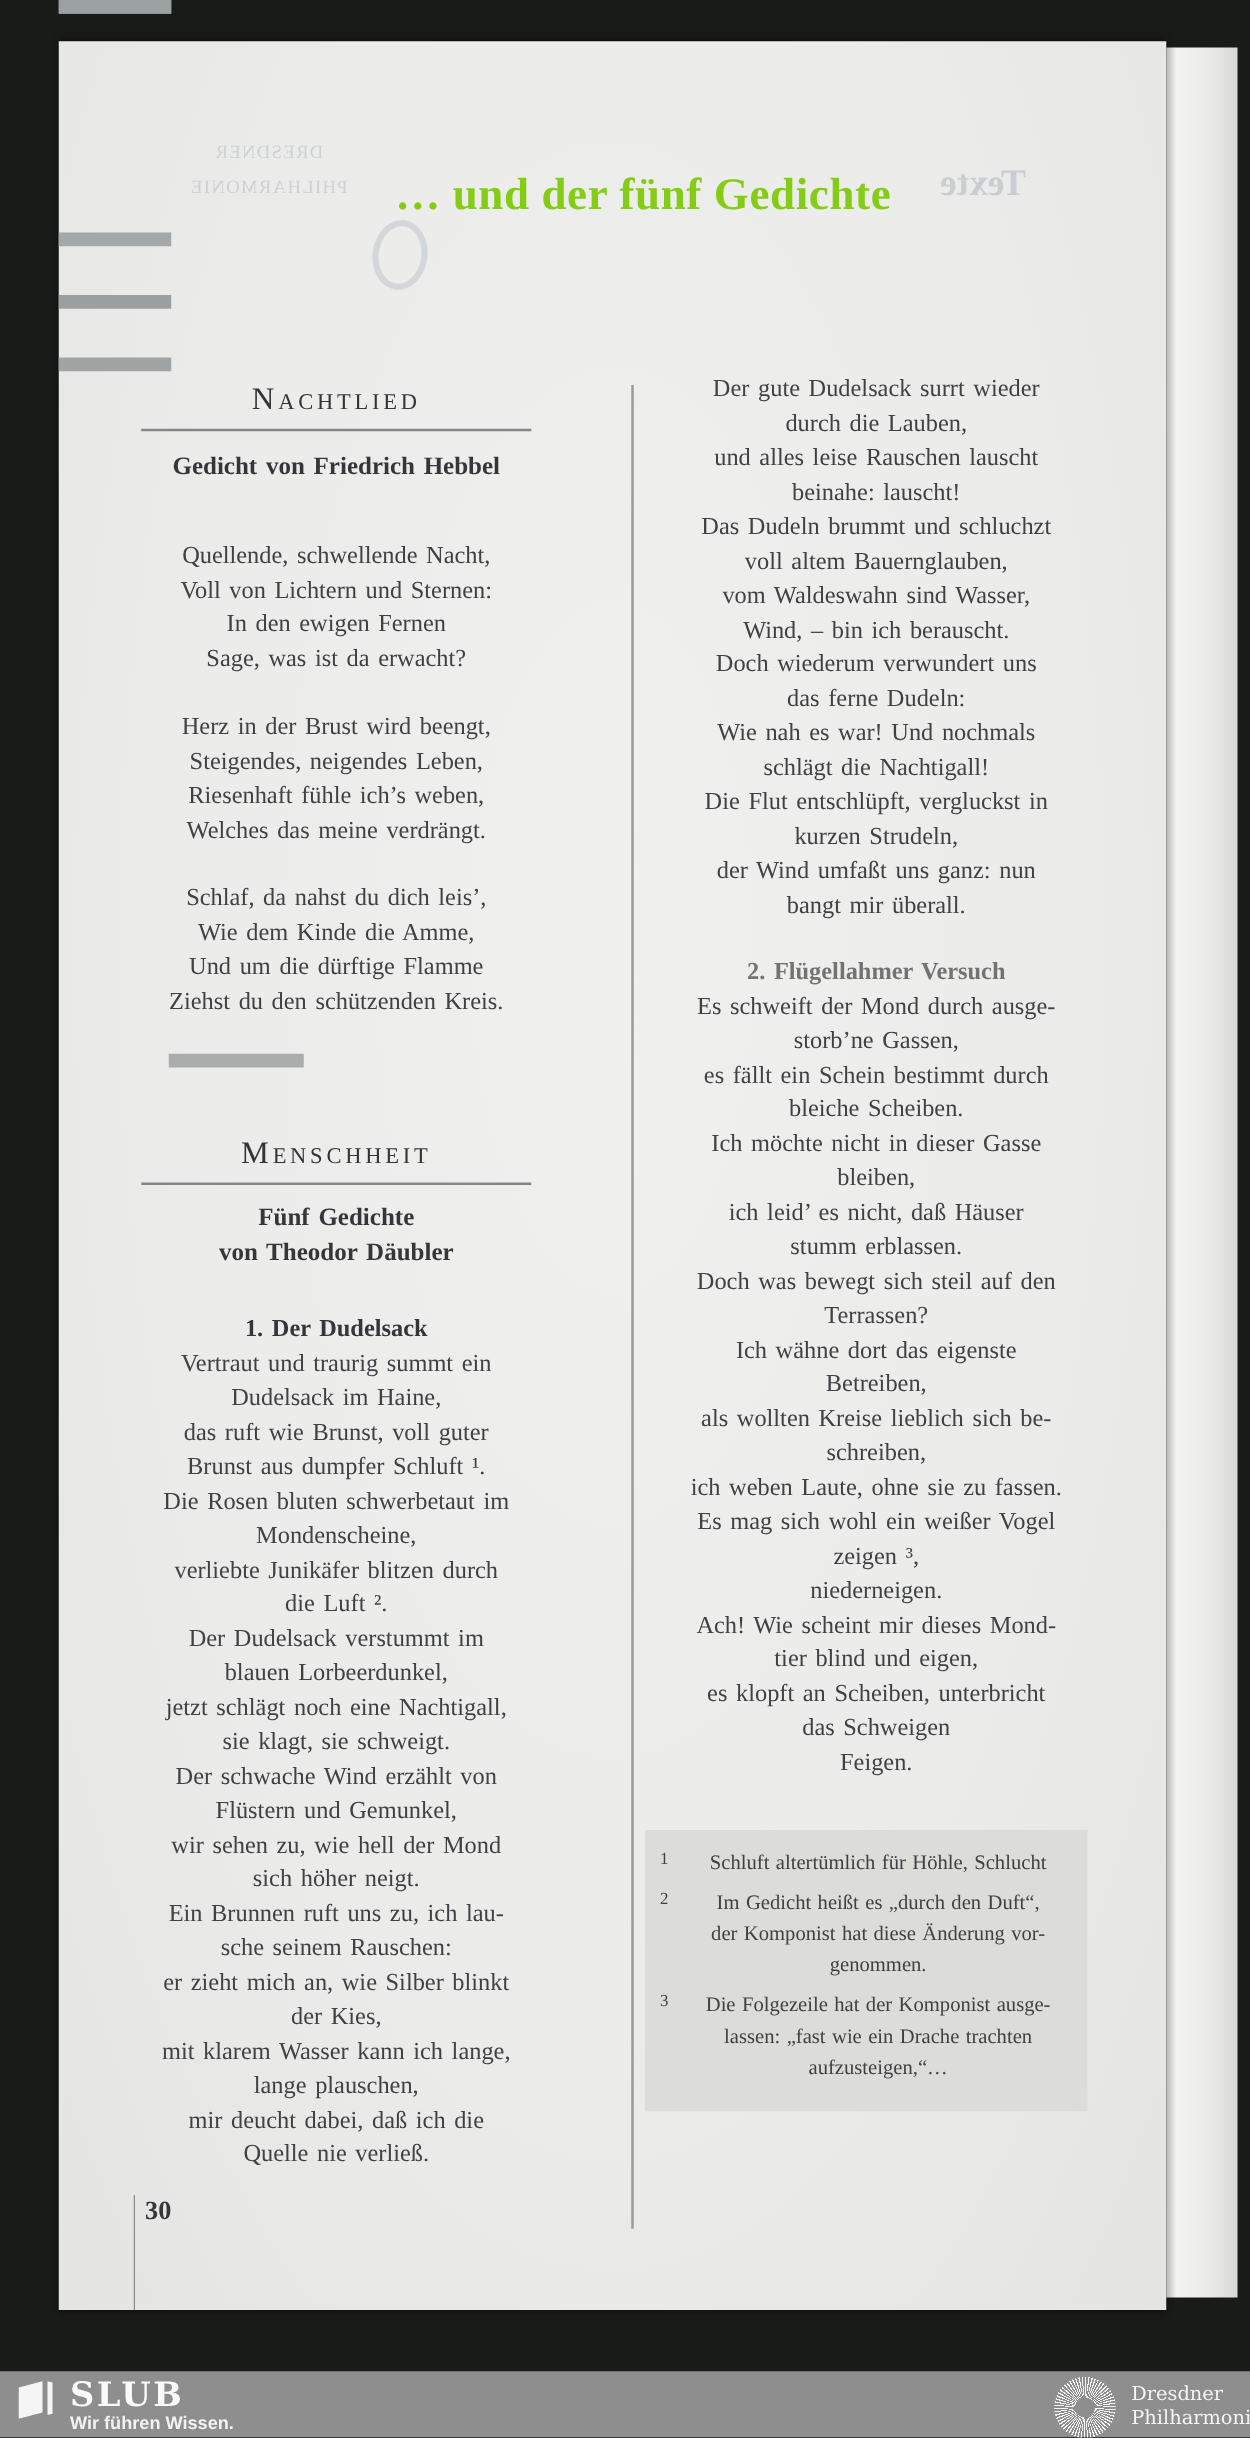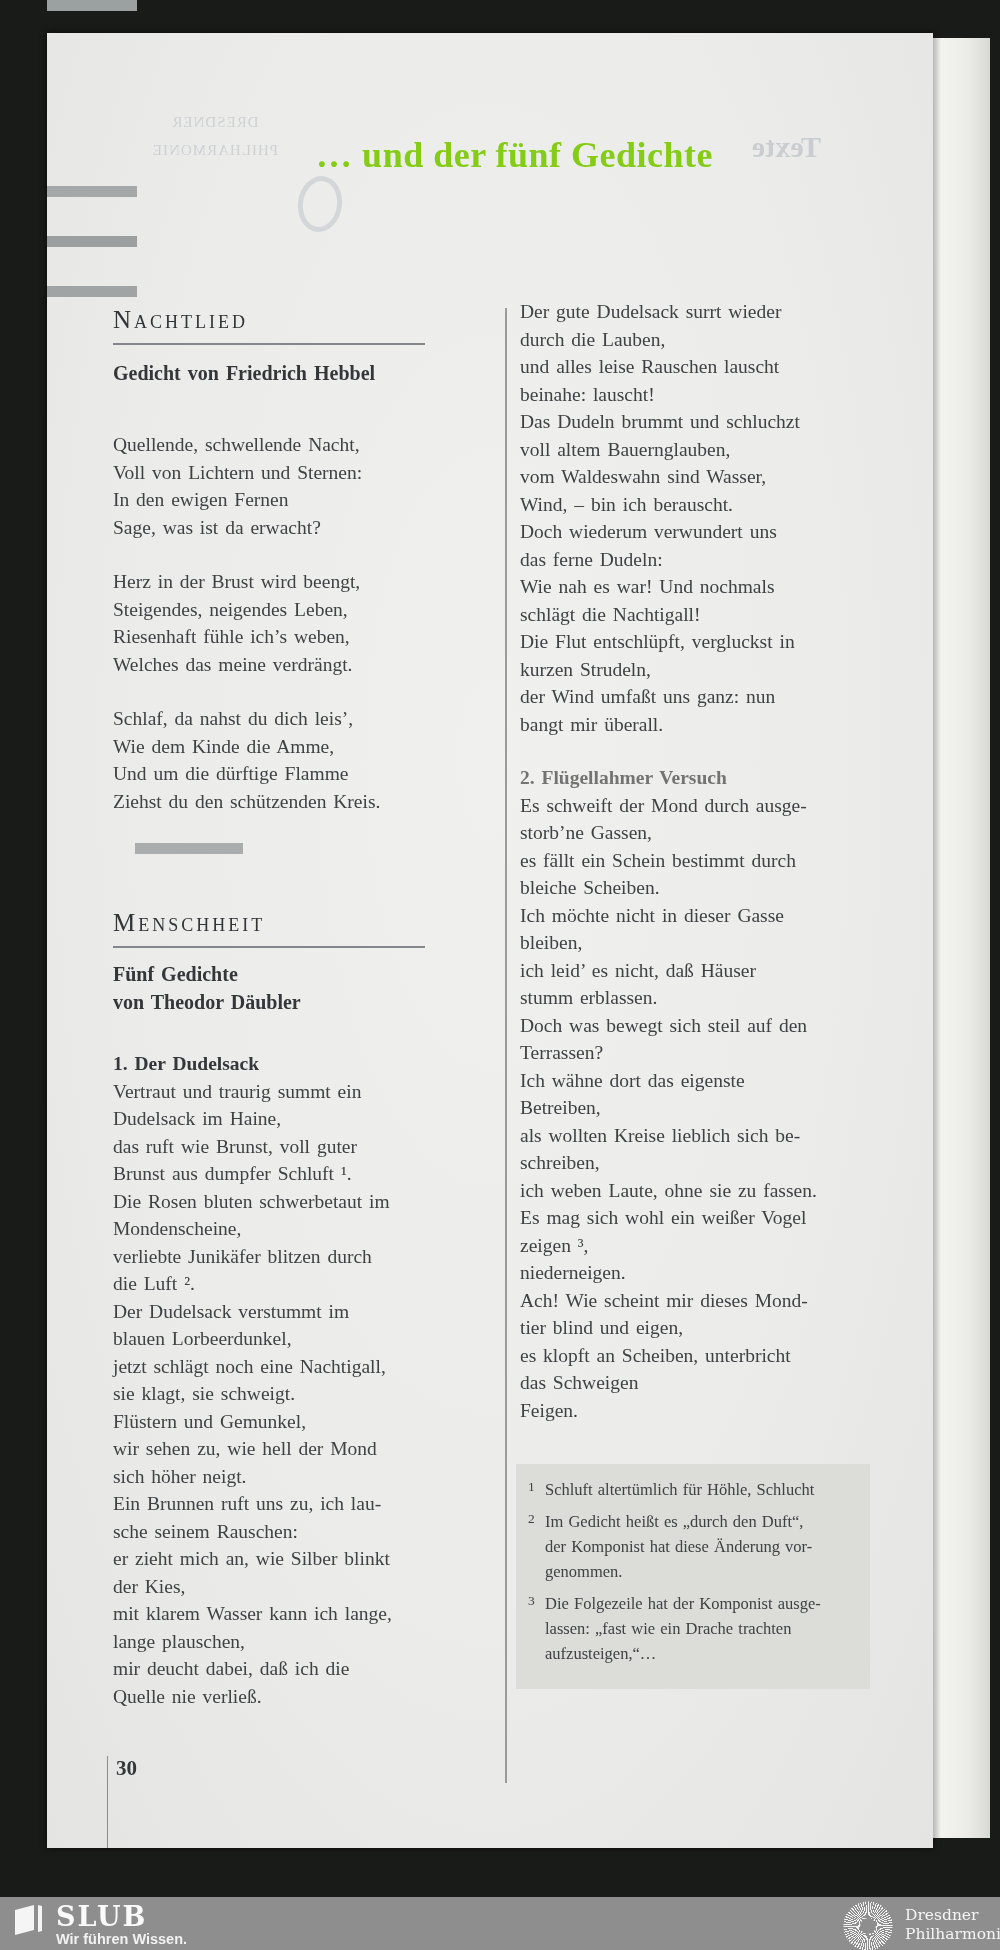--- a/index.html
+++ b/index.html
@@ -35,21 +35,21 @@
   .ghost-ring{position:absolute;left:298px;top:176px;width:34px;height:46px;border:5px solid rgba(172,180,190,.38);
     border-radius:50%;transform:rotate(8deg);}
 
   
   .doc-title{
     position:absolute;left:113px;top:134px;width:600px;text-align:right;
     font-size:36px;font-weight:bold;color:#84cc16;letter-spacing:.5px;
   }
 
   
-  .col{position:absolute;color:#3f4144;font-size:19.5px;line-height:27.5px;word-spacing:2px;}
+  .col{position:absolute;color:#3f4144;font-size:19.5px;line-height:27.5px;word-spacing:2px;text-align:center;}
   .left-col{left:113px;top:305px;width:312px;}
   .right-col{left:520px;top:298px;width:362px;}
   .col-divider{position:absolute;left:505px;top:308px;width:2px;height:1475px;background:#9b9b98;}
 
   .sec-heading{
     font-variant:small-caps;font-size:25px;letter-spacing:3px;color:#323438;
     line-height:30px;padding-bottom:8px;border-bottom:2px solid #83868b;margin-bottom:14px;
   }
   .byline{font-weight:bold;font-size:20px;line-height:28px;color:#34363a;margin-bottom:44px;}
   .byline2{font-weight:bold;font-size:20px;line-height:28px;color:#34363a;margin-bottom:0;}
@@ -161,20 +161,21 @@
       <div class="line">das ruft wie Brunst, voll guter</div>
       <div class="line">Brunst aus dumpfer Schluft ¹.</div>
       <div class="line">Die Rosen bluten schwerbetaut im</div>
       <div class="line">Mondenscheine,</div>
       <div class="line">verliebte Junikäfer blitzen durch</div>
       <div class="line">die Luft ².</div>
       <div class="line">Der Dudelsack verstummt im</div>
       <div class="line">blauen Lorbeerdunkel,</div>
       <div class="line">jetzt schlägt noch eine Nachtigall,</div>
       <div class="line">sie klagt, sie schweigt.</div>
+      <div class="line">Der schwache Wind erzählt von</div>
       <div class="line">Flüstern und Gemunkel,</div>
       <div class="line">wir sehen zu, wie hell der Mond</div>
       <div class="line">sich höher neigt.</div>
       <div class="line">Ein Brunnen ruft uns zu, ich lau-</div>
       <div class="line">sche seinem Rauschen:</div>
       <div class="line">er zieht mich an, wie Silber blinkt</div>
       <div class="line">der Kies,</div>
       <div class="line">mit klarem Wasser kann ich lange,</div>
       <div class="line">lange plauschen,</div>
       <div class="line">mir deucht dabei, daß ich die</div>

